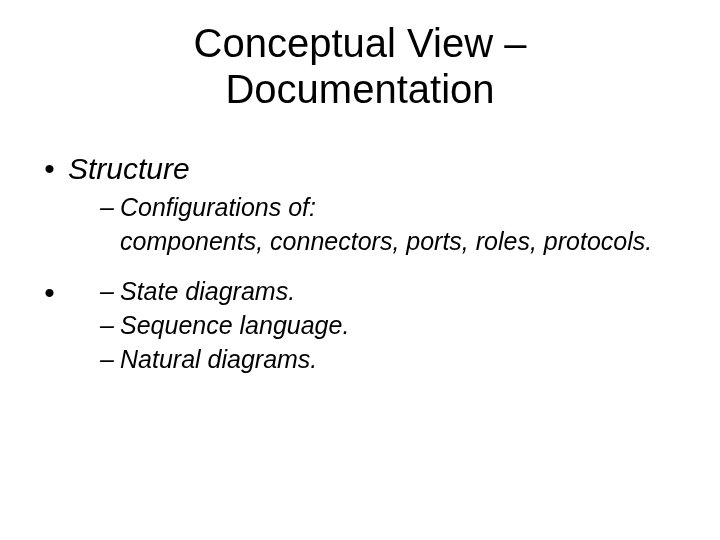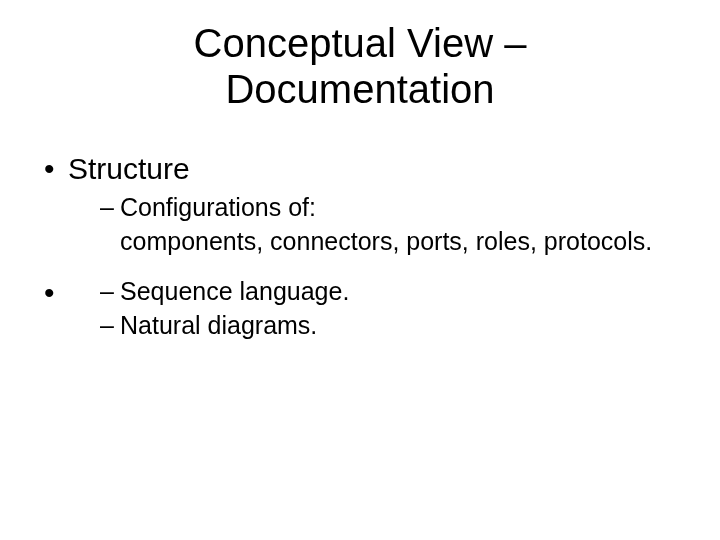--- a/index.html
+++ b/index.html
@@ -19,20 +19,21 @@
       text-align: center;
       font-size: 40px;
       font-weight: normal;
       line-height: 1.15;
       margin-bottom: 40px;
       padding: 0 60px;
     }
     .bullet-list {
       list-style: none;
       padding-left: 0;
+      font-style: italic;
     }
     .bullet-item {
       font-size: 30px;
       margin-bottom: 8px;
       padding-left: 28px;
       position: relative;
     }
     .bullet-item::before {
       content: "•";
       position: absolute;
@@ -73,17 +74,18 @@
 <ul class="bullet-list">
   <li class="bullet-item">
     <span>Structure</span>
     <ul class="sub-list">
       <li class="sub-item">Configurations of:</li>
       <li class="sub-continuation">components, connectors, ports, roles, protocols.</li>
     </ul>
   </li>
   <li class="bullet-item">
     <ul class="sub-list">
+      <li class="sub-item">State diagrams.</li>
       <li class="sub-item">Sequence language.</li>
       <li class="sub-item">Natural diagrams.</li>
     </ul>
   </li>
 </ul>
 
 </body></html>

